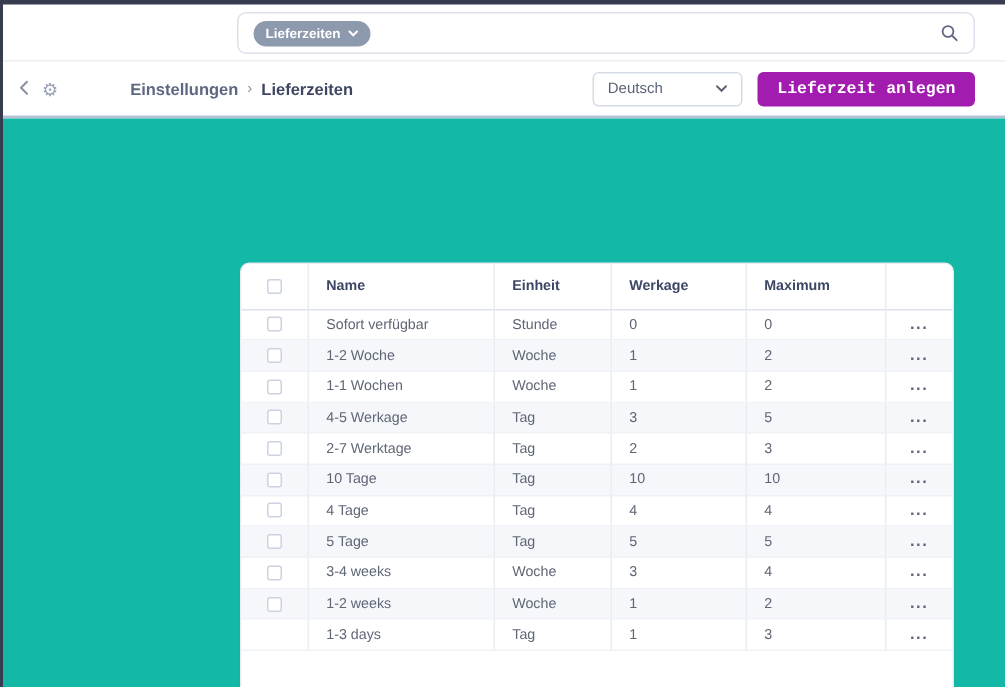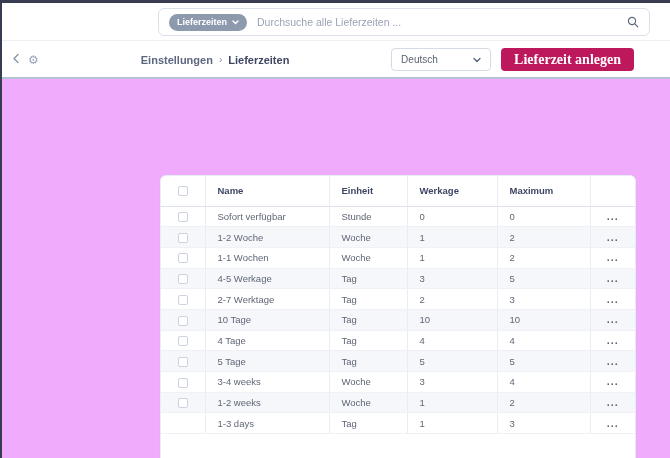--- a/index.html
+++ b/index.html
@@ -29,37 +29,37 @@
 
   
   .smart-bar {
     position:absolute; top:42px; left:2px; right:0; height:37px; background:#fff;
     border-bottom:2px solid #b7c1d6;
     display:flex; align-items:center;
   }
   .back-btn { background:none; border:none; cursor:pointer; margin-left:10px; display:flex; align-items:center; }
   .gear-btn { background:none; border:none; cursor:pointer; margin-left:8px; display:flex; align-items:center;
               font-family:"DejaVu Sans",sans-serif; font-size:12px; color:#9aa3b8; line-height:1; }
-  .breadcrumb { margin-left:102px; font-size:11px; display:flex; align-items:center; gap:6px; }
+  .breadcrumb { margin-left:48px; font-size:11px; display:flex; align-items:center; gap:6px; }
   .crumb-parent { color:#5d6780; font-weight:bold; text-decoration:none; }
   .crumb-sep { color:#8a92a6; font-size:10px; }
   .crumb-current { color:#3e4662; font-weight:bold; }
-  .smart-bar-right { margin-left:auto; display:flex; align-items:center; gap:10px; margin-right:36px; }
+  .smart-bar-right { margin-left:auto; display:flex; align-items:center; gap:10px; margin-right:20px; }
   .lang-select {
     width:100px; height:23px; border:1px solid #d5dbe5; border-radius:4px; background:#fff;
     display:flex; align-items:center; justify-content:space-between; padding:0 9px;
     font-size:10px; color:#5a6274; cursor:pointer;
   }
   .primary-btn {
-    height:23px; padding:0 13px; background:#be185d; color:#fff;
-    border:none; border-radius:4px; font-family:Liberation Serif, serif; font-size:14px; font-weight:bold; cursor:pointer;
+    height:23px; padding:0 13px; background:#a21caf; color:#fff;
+    border:none; border-radius:4px; font-family:Liberation Mono, monospace; font-size:11px; font-weight:bold; cursor:pointer;
   }
 
   
-  .content-bg { position:absolute; top:79px; left:2px; right:0; bottom:0; background:#f0abfc; }
+  .content-bg { position:absolute; top:79px; left:2px; right:0; bottom:0; background:#14b8a6; }
   .card {
     position:absolute; left:158px; top:96px; width:476px; height:352px;
     background:#fff; border:1px solid #e8ecf3; border-radius:6px;
     box-shadow:0 1px 2px rgba(60,70,100,0.04); overflow:hidden;
   }
   table.grid { border-collapse:collapse; table-layout:fixed; width:474px; }
   .grid col.c0 { width:44px; }  .grid col.c1 { width:124px; }
   .grid col.c2 { width:78px; }  .grid col.c3 { width:90px; }
   .grid col.c4 { width:93px; }  .grid col.c5 { width:45px; }
   .grid th, .grid td {
@@ -92,21 +92,20 @@
 <div class="app-header">
   <div class="search-box">
     <button class="scope-pill">
       <span>Lieferzeiten</span>
       <span>
         <svg width="7" height="5" viewBox="0 0 7 5">
             <polyline points="1,1 3.5,3.5 6,1" fill="none" stroke="#ffffff" stroke-width="1.4" stroke-linecap="round"></polyline>
           </svg>
       </span>
     </button>
-    <span class="search-placeholder">Durchsuche alle Lieferzeiten ...</span>
     <span class="search-glass">
       <svg width="12" height="12" viewBox="0 0 12 12">
           <circle cx="5" cy="5" r="3.6" fill="none" stroke="#5f6880" stroke-width="1.2"></circle>
           <line x1="8" y1="8" x2="10.8" y2="10.8" stroke="#5f6880" stroke-width="1.2" stroke-linecap="round"></line>
         </svg>
     </span>
   </div>
 </div>
 
 <div class="smart-bar">

